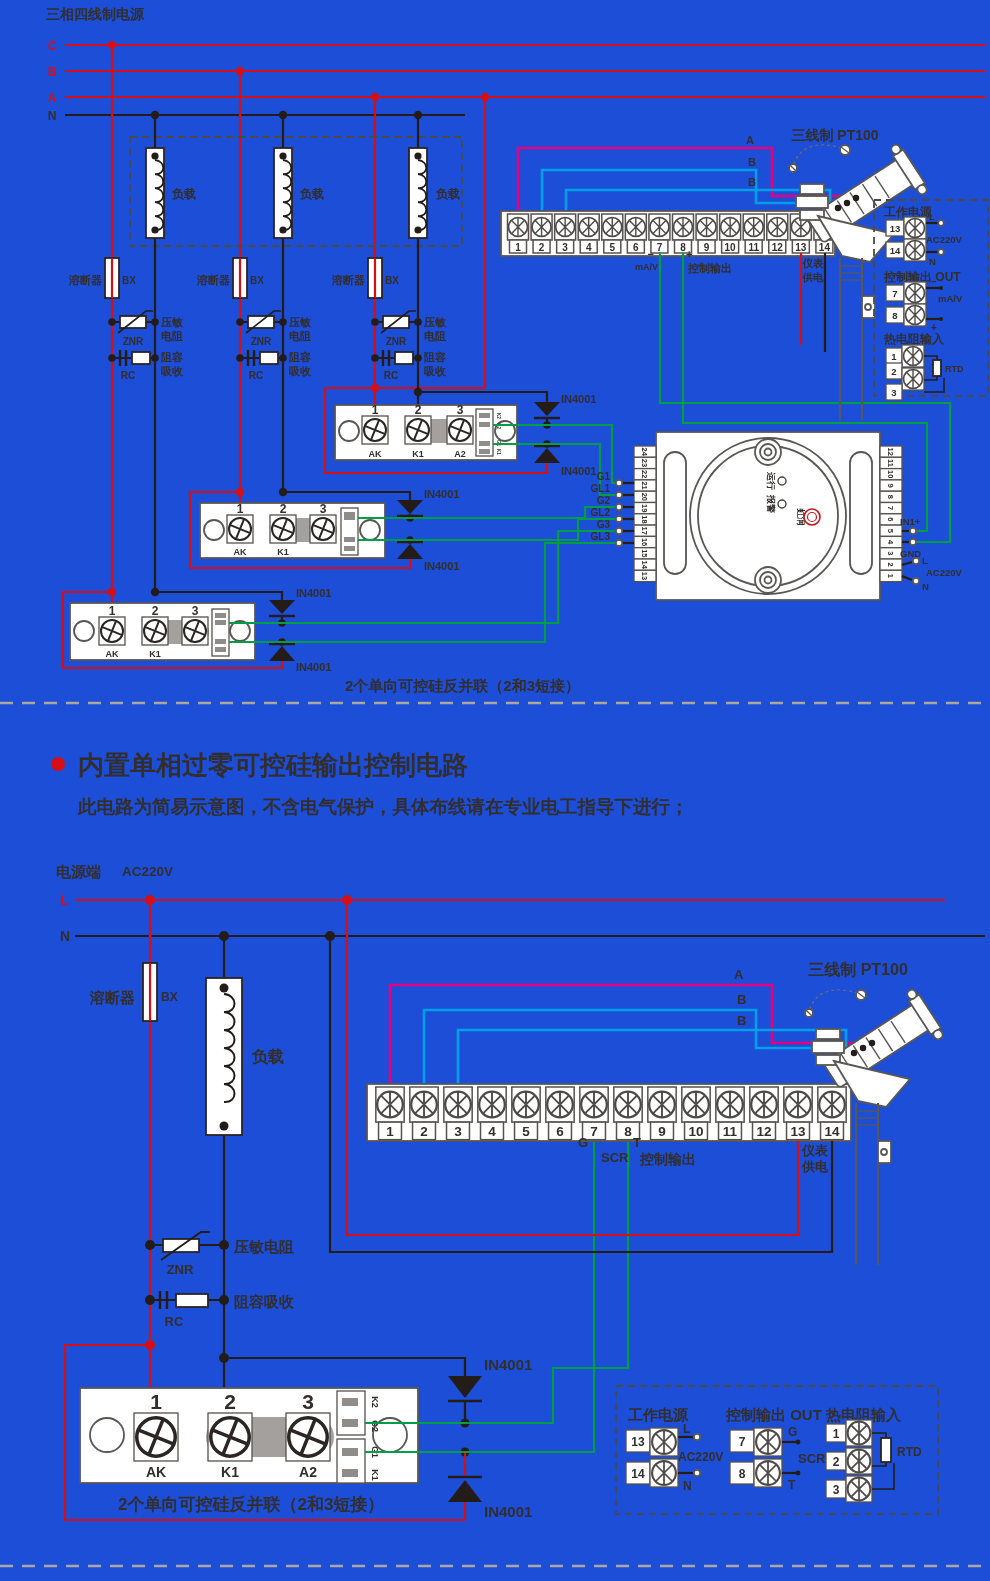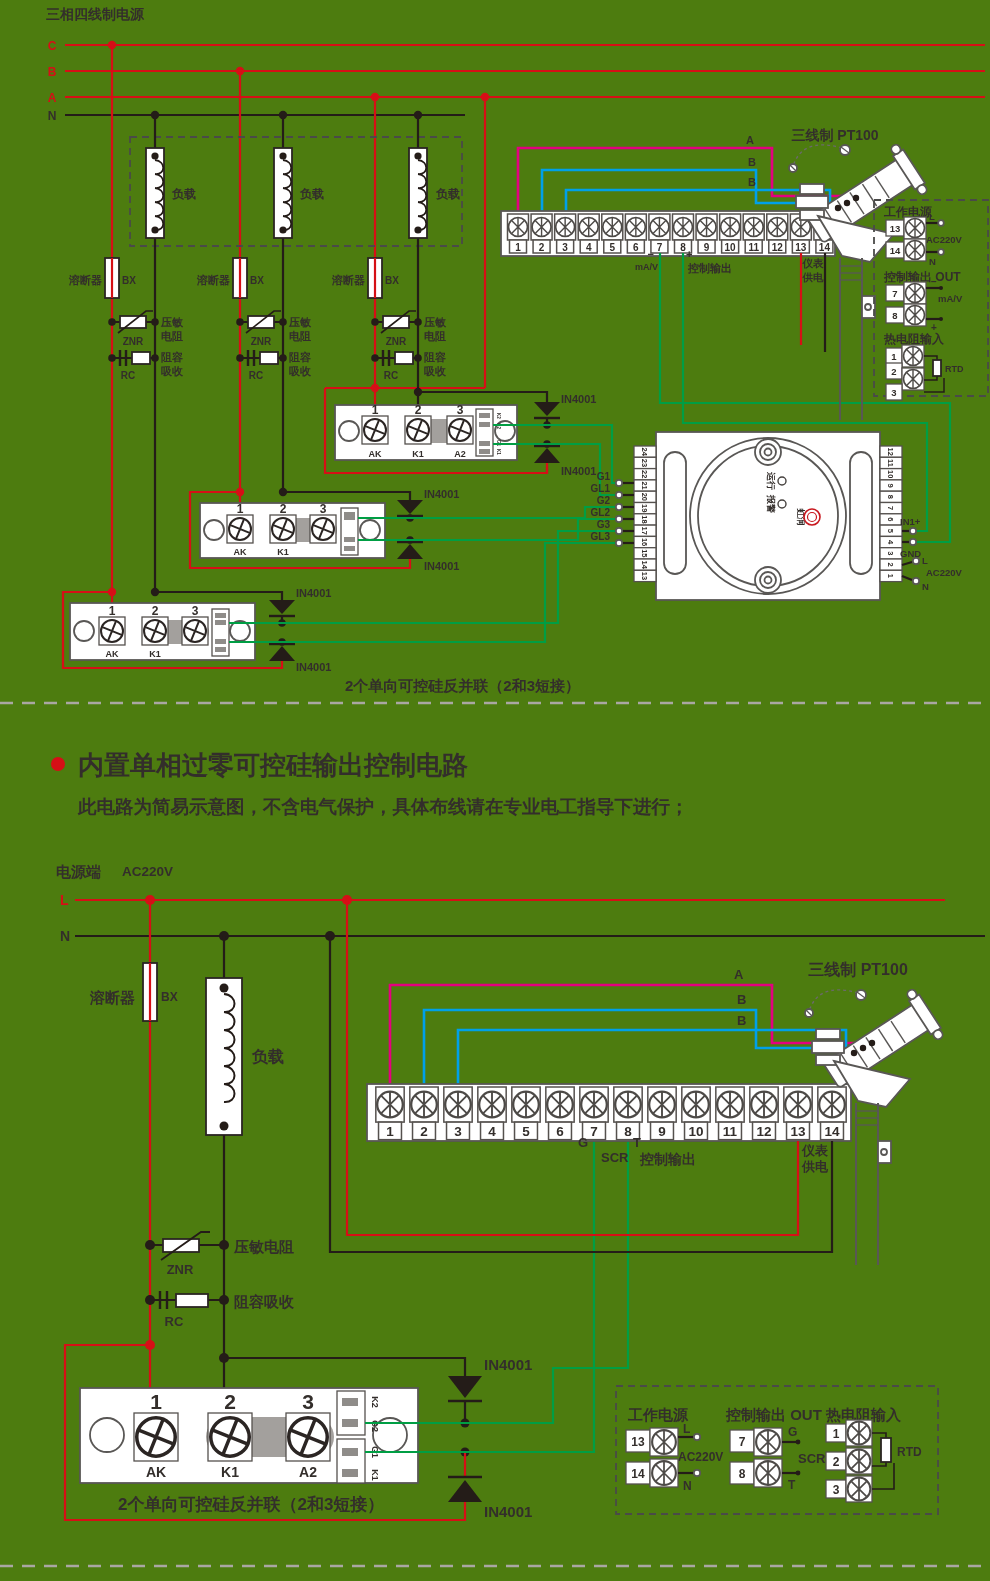--- a/index.html
+++ b/index.html
@@ -1,16 +1,16 @@
 <!DOCTYPE html>
 <html><head>
 <meta charset="utf-8">
 <style>
   html,body{margin:0;padding:0;background:#f7f6f4;}
-  .page{position:relative;width:990px;height:1581px;background:#4d7c0f;overflow:hidden;
+  .page{position:relative;width:990px;height:1581px;background:#1d4ed8;overflow:hidden;
         font-family:"Liberation Sans",sans-serif;text-align:center;}
   svg text{font-family:"Liberation Sans",sans-serif;font-weight:bold;fill:#332e2b;}
   .w-red{stroke:#d60f16;stroke-width:2.2;fill:none;}
   .w-blk{stroke:#241c18;stroke-width:2.2;fill:none;}
   .w-grn{stroke:#009e44;stroke-width:2.2;fill:none;}
   .w-mag{stroke:#e4007f;stroke-width:2.6;fill:none;}
   .w-blu{stroke:#00a0e9;stroke-width:2.6;fill:none;}
   .comp{stroke:#2b2523;stroke-width:1.8;fill:#ffffff;}
   .gray{stroke:#595755;stroke-width:1.8;fill:#ffffff;}
   .tbox{fill:#ffffff;stroke:#55514e;stroke-width:1.5;}

